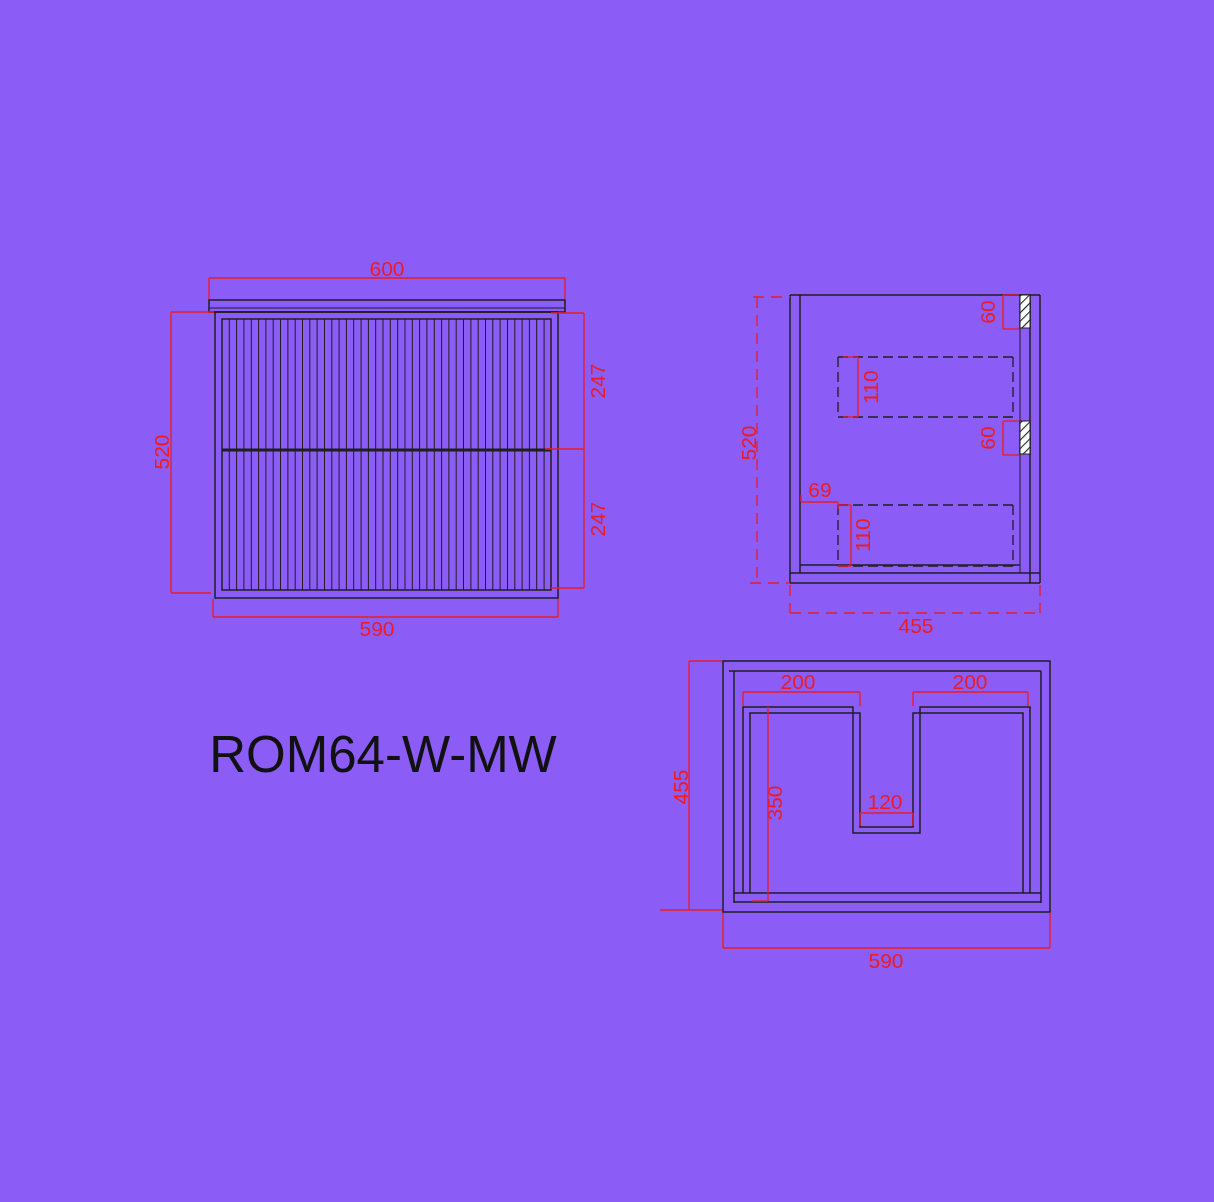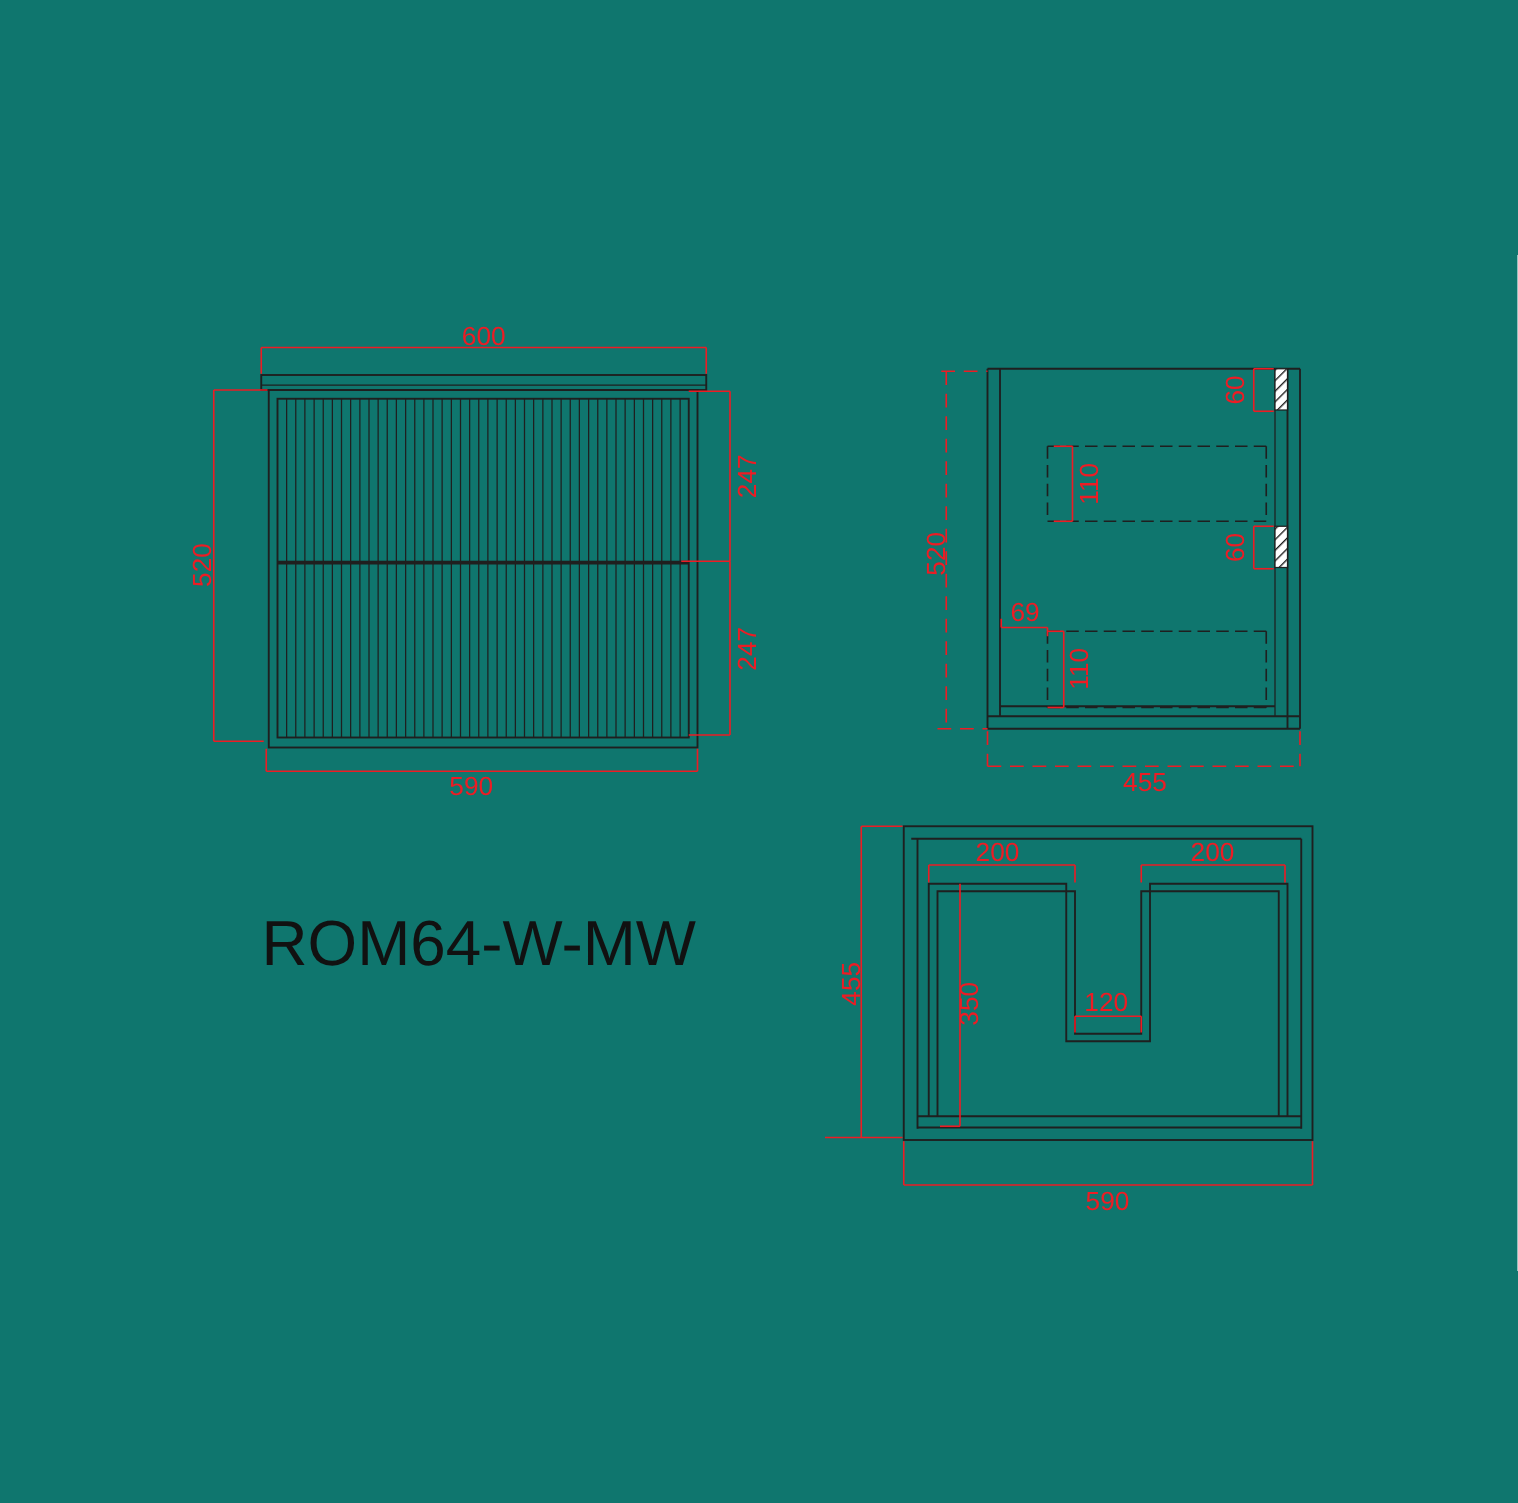--- a/index.html
+++ b/index.html
@@ -1,16 +1,16 @@
 <!DOCTYPE html>
 <html><head>
 <meta charset="utf-8">
 <style>
   html,body{margin:0;padding:0;background:#ffffff;}
-  #canvas{position:relative;width:1214px;height:1202px;background:#0f766e;overflow:hidden;
+  #canvas{position:relative;width:1214px;height:1202px;background:#8b5cf6;overflow:hidden;
           font-family:"Liberation Sans", sans-serif;}
   svg{display:block;}
   .blk{stroke:#1f1f1f;stroke-width:1.5;fill:none;}
   .blkthin{stroke:#1f1f1f;stroke-width:1;fill:none;}
   .blkdash{stroke:#1f1f1f;stroke-width:1.3;fill:none;stroke-dasharray:10 5;}
   .red{stroke:#ed1c24;stroke-width:1.3;fill:none;}
   .reddash{stroke:#ed1c24;stroke-width:1.3;fill:none;stroke-dasharray:11 7;}
   .dim{fill:#ed1c24;font-size:21px;font-family:"Liberation Sans", sans-serif;}
   .model{fill:#111111;font-size:51px;font-family:"Liberation Sans", sans-serif;}
 </style>

